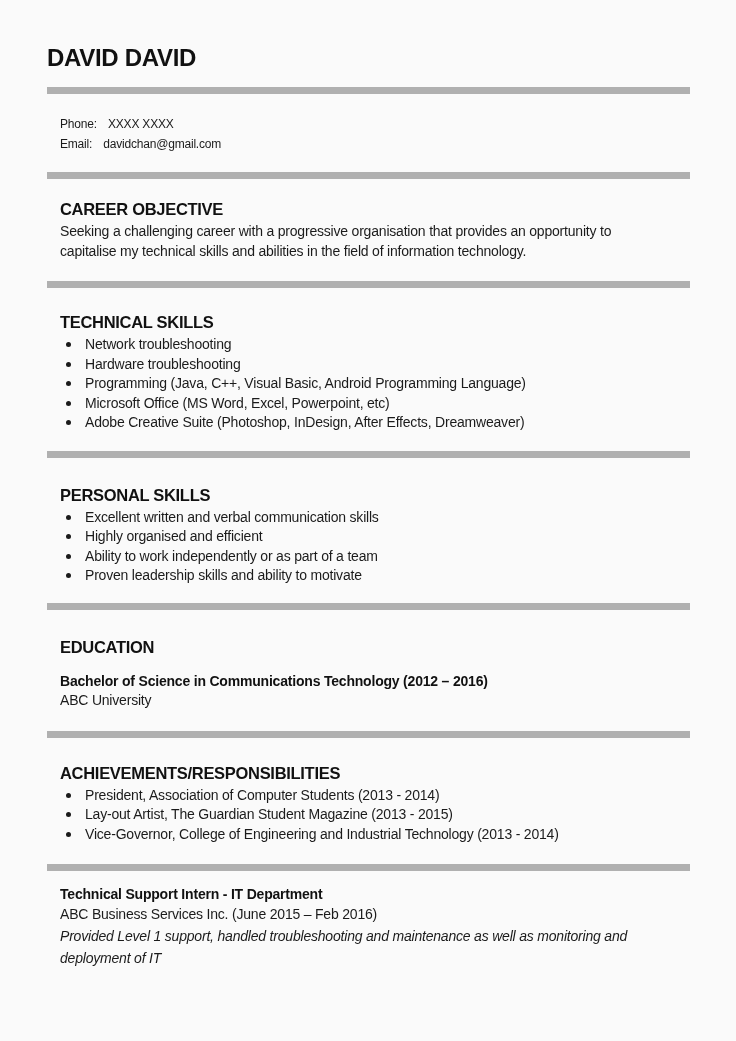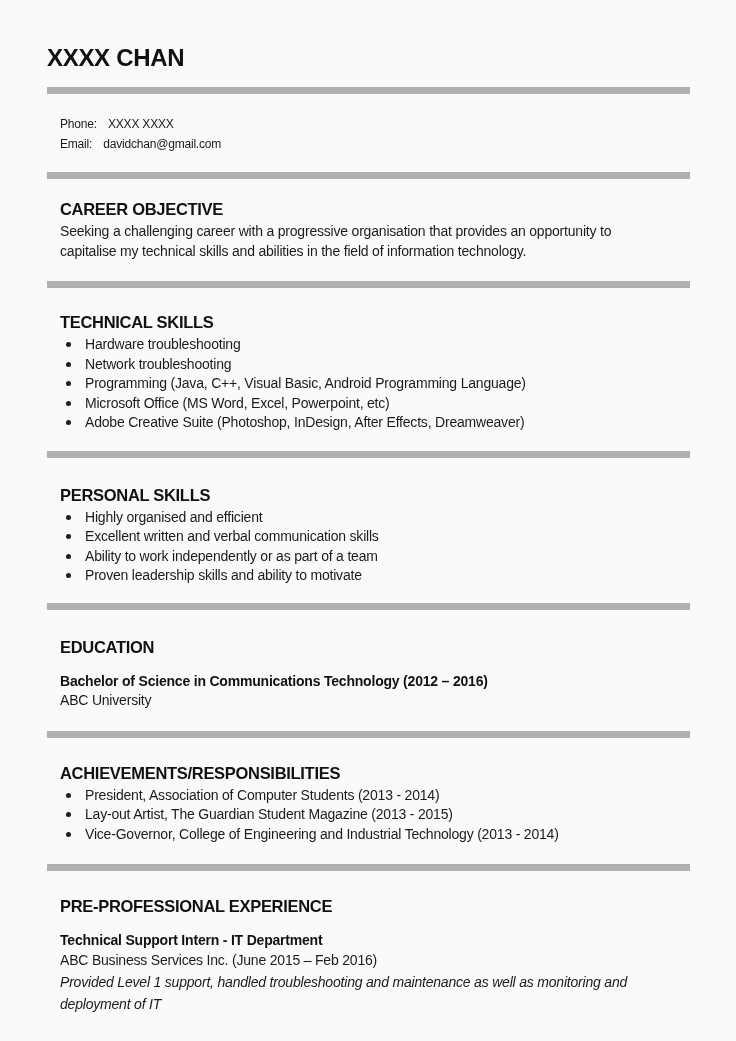--- a/index.html
+++ b/index.html
@@ -87,21 +87,21 @@
     font-size: 14px;
     font-style: italic;
     line-height: 21.5px;
   }
 </style>
 </head>
 <body>
 
 <div class="page">
 
-  <div class="name">XXXX CHAN</div>
+  <div class="name">DAVID DAVID</div>
   <div class="rule rule-1"></div>
 
   <div class="contact">
     <div class="contact-row">
       <span class="contact-label">Phone:</span>
       <span>XXXX XXXX</span>
     </div>
     <div class="contact-row">
       <span class="contact-label">Email:</span>
       <span>davidchan@gmail.com</span>
@@ -110,50 +110,50 @@
   <div class="rule rule-2"></div>
 
   <div class="section-title mt-26">CAREER OBJECTIVE</div>
   <div class="body-text">Seeking a challenging career with a progressive organisation that provides an opportunity to capitalise my technical skills and abilities in the field of information technology.</div>
   <div class="rule rule-3"></div>
 
   <div class="section-title mt-24">TECHNICAL SKILLS</div>
   <ul class="bullet-list">
     <li>
         <span class="bullet"></span>
-        <span class="li-text">Hardware troubleshooting</span>
+        <span class="li-text">Network troubleshooting</span>
       </li>
     <li>
         <span class="bullet"></span>
-        <span class="li-text">Network troubleshooting</span>
+        <span class="li-text">Hardware troubleshooting</span>
       </li>
     <li>
         <span class="bullet"></span>
         <span class="li-text">Programming (Java, C++, Visual Basic, Android Programming Language)</span>
       </li>
     <li>
         <span class="bullet"></span>
         <span class="li-text">Microsoft Office (MS Word, Excel, Powerpoint, etc)</span>
       </li>
     <li>
         <span class="bullet"></span>
         <span class="li-text">Adobe Creative Suite (Photoshop, InDesign, After Effects, Dreamweaver)</span>
       </li>
   </ul>
   <div class="rule rule-4"></div>
 
   <div class="section-title mt-27">PERSONAL SKILLS</div>
   <ul class="bullet-list">
     <li>
         <span class="bullet"></span>
-        <span class="li-text">Highly organised and efficient</span>
+        <span class="li-text">Excellent written and verbal communication skills</span>
       </li>
     <li>
         <span class="bullet"></span>
-        <span class="li-text">Excellent written and verbal communication skills</span>
+        <span class="li-text">Highly organised and efficient</span>
       </li>
     <li>
         <span class="bullet"></span>
         <span class="li-text">Ability to work independently or as part of a team</span>
       </li>
     <li>
         <span class="bullet"></span>
         <span class="li-text">Proven leadership skills and ability to motivate</span>
       </li>
   </ul>
@@ -176,20 +176,19 @@
         <span class="bullet"></span>
         <span class="li-text">Lay-out Artist, The Guardian Student Magazine (2013 - 2015)</span>
       </li>
     <li>
         <span class="bullet"></span>
         <span class="li-text">Vice-Governor, College of Engineering and Industrial Technology (2013 - 2014)</span>
       </li>
   </ul>
   <div class="rule rule-7"></div>
 
-  <div class="section-title mt-25">PRE-PROFESSIONAL EXPERIENCE</div>
   <div class="exp-block">
     <div class="line bold-line">Technical Support Intern - IT Department</div>
     <div class="line">ABC Business Services Inc. (June 2015 – Feb 2016)</div>
     <div class="italic-text">Provided Level 1 support, handled troubleshooting and maintenance as well as monitoring and deployment of IT</div>
   </div>
 
 </div>
 
 </body></html>

